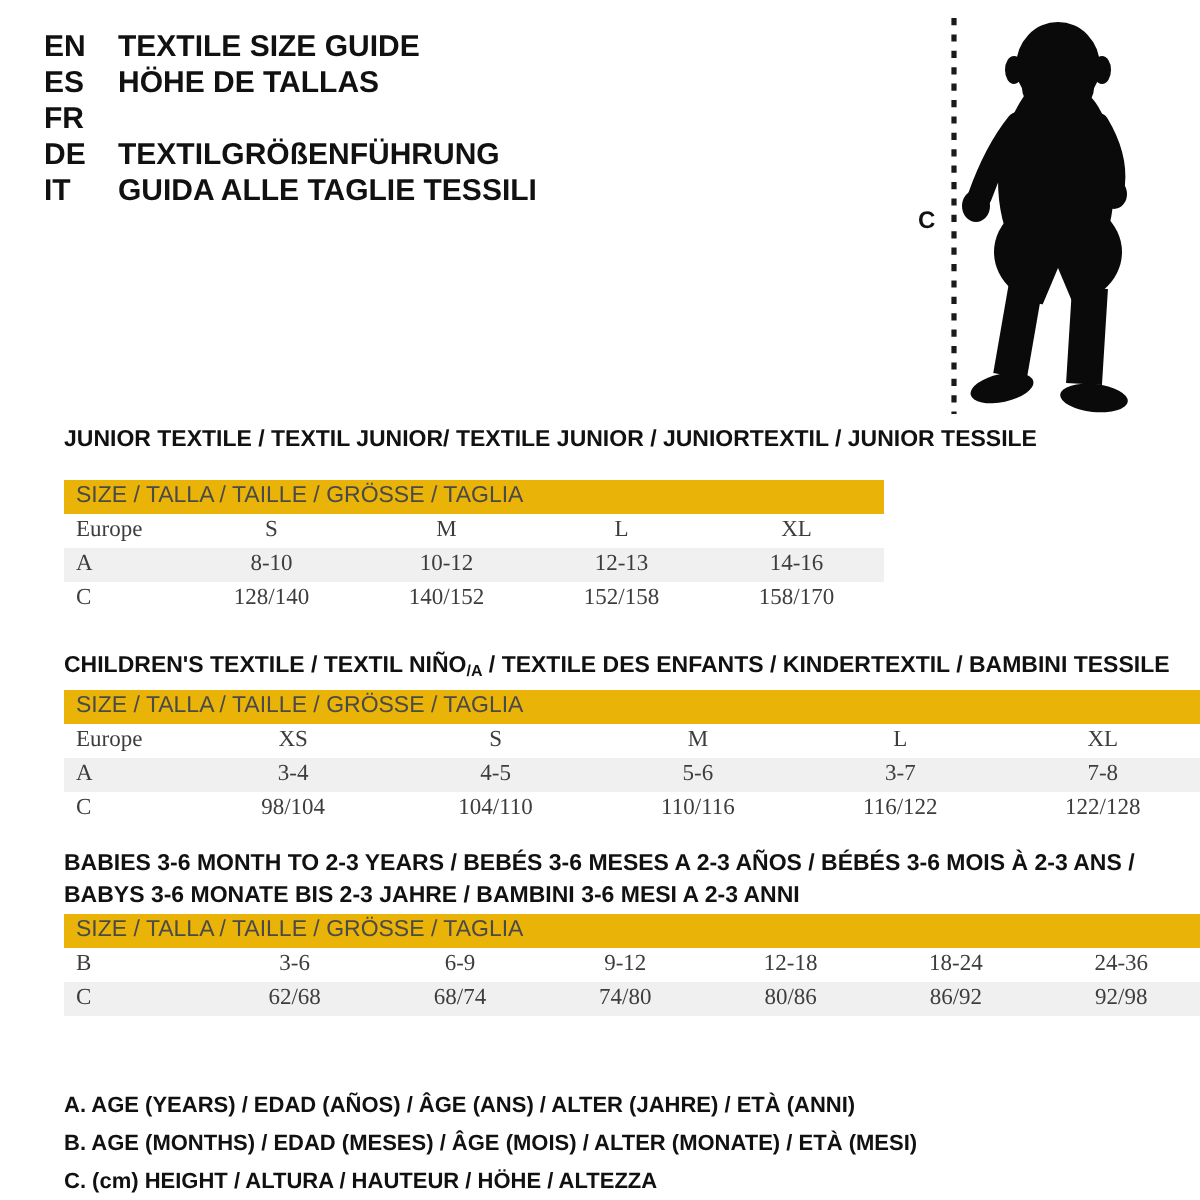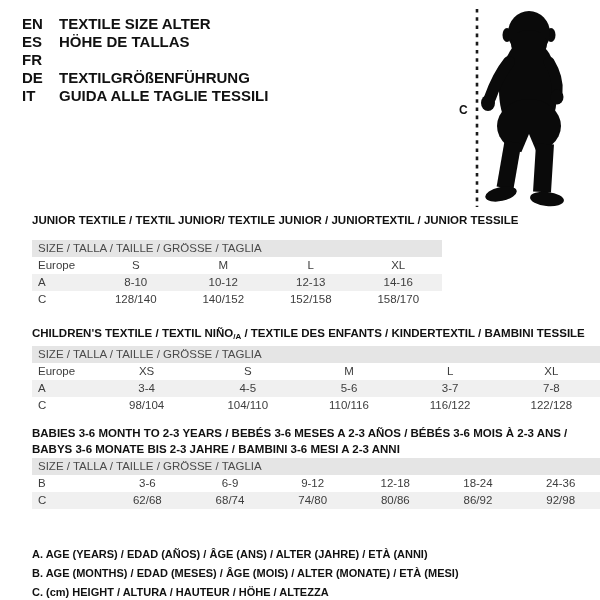--- a/index.html
+++ b/index.html
@@ -14,42 +14,42 @@
   
   .figure{position:absolute;top:6px;left:450px;width:145px;height:212px;}
   .figure svg{position:absolute;top:0;left:0;}
   .measure-label{position:absolute;left:9px;top:97px;font-size:12px;font-weight:bold;color:#111;}
   
   .content{position:absolute;left:32px;top:212px;width:570px;}
   .tbl-title{font-weight:bold;font-size:11.5px;line-height:16px;color:#111;white-space:nowrap;}
   .tbl-title .subA{font-size:8px;vertical-align:-2px;}
   .t-block1{width:410px;}
   .t-block2,.t-block3{width:570px;}
-  .size-bar{background:#e5e5e5;color:#4a4a4a;font-size:11.5px;height:17px;line-height:17px;
+  .size-bar{background:#eab308;color:#4a4a4a;font-size:11.5px;height:17px;line-height:17px;
             padding-left:6px;box-sizing:border-box;font-weight:normal;}
   table{border-collapse:collapse;table-layout:fixed;font-size:11.5px;color:#3d3d3d;}
   .t1{width:410px;} .t2,.t3{width:570px;}
-  td{height:17px;line-height:17px;padding:0;text-align:center;white-space:nowrap;overflow:hidden;}
+  td{height:17px;line-height:17px;padding:0;text-align:center;white-space:nowrap;overflow:hidden;font-family:Liberation Serif, serif;}
   td.lbl{text-align:left;padding-left:6px;}
   tr.shaded{background:#f0f0f0;}
   col.lbl1{width:60px;} col.lbl2{width:64px;} col.lbl3{width:74px;}
   .gap-title1{margin-bottom:12px;}
   .title2{margin-top:17px;margin-bottom:1px;}
   .title3{margin-top:11px;margin-bottom:1px;}
   
   .footnotes{margin-top:36px;}
   .footnote{font-weight:bold;font-size:11px;line-height:19px;color:#111;white-space:nowrap;}
 </style>
 </head>
 <body>
 
 <div class="lang-block">
   <div class="lang-row">
     <span class="lang-code">EN</span>
-    <span>TEXTILE SIZE ALTER</span>
+    <span>TEXTILE SIZE GUIDE</span>
   </div>
   <div class="lang-row">
     <span class="lang-code">ES</span>
     <span>HÖHE DE TALLAS</span>
   </div>
   <div class="lang-row">
     <span class="lang-code">FR</span>
   </div>
   <div class="lang-row">
     <span class="lang-code">DE</span>

